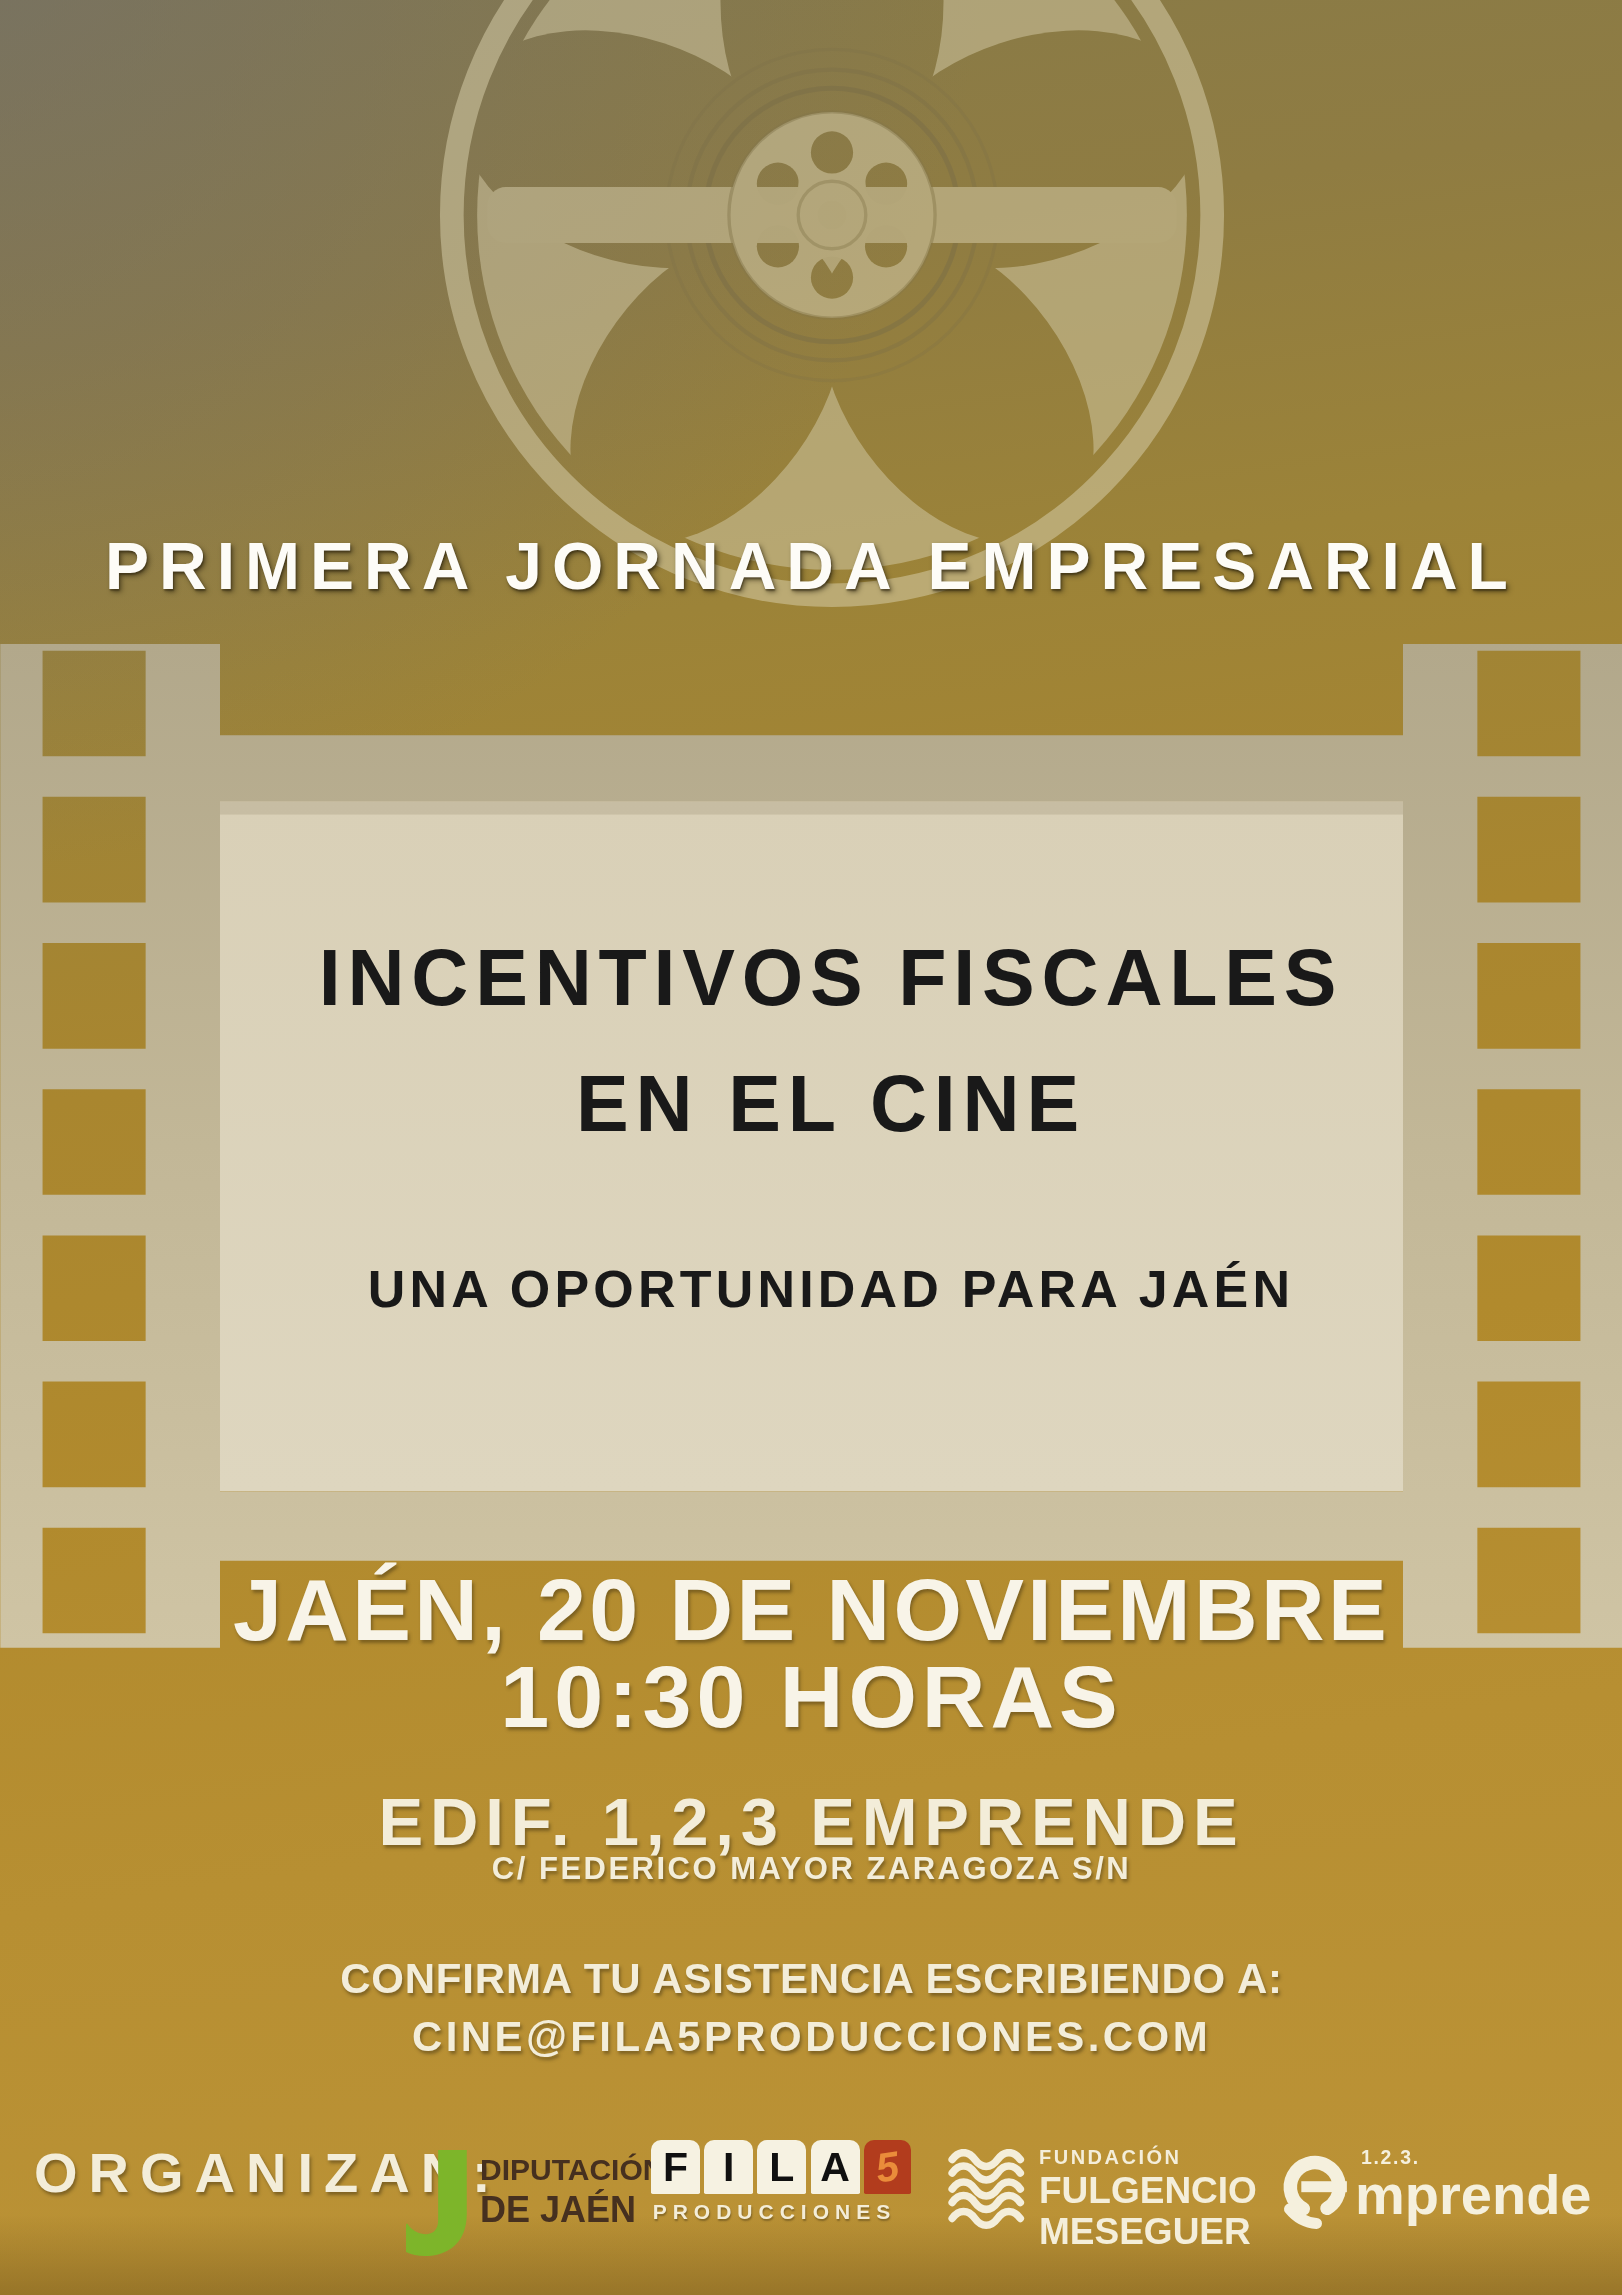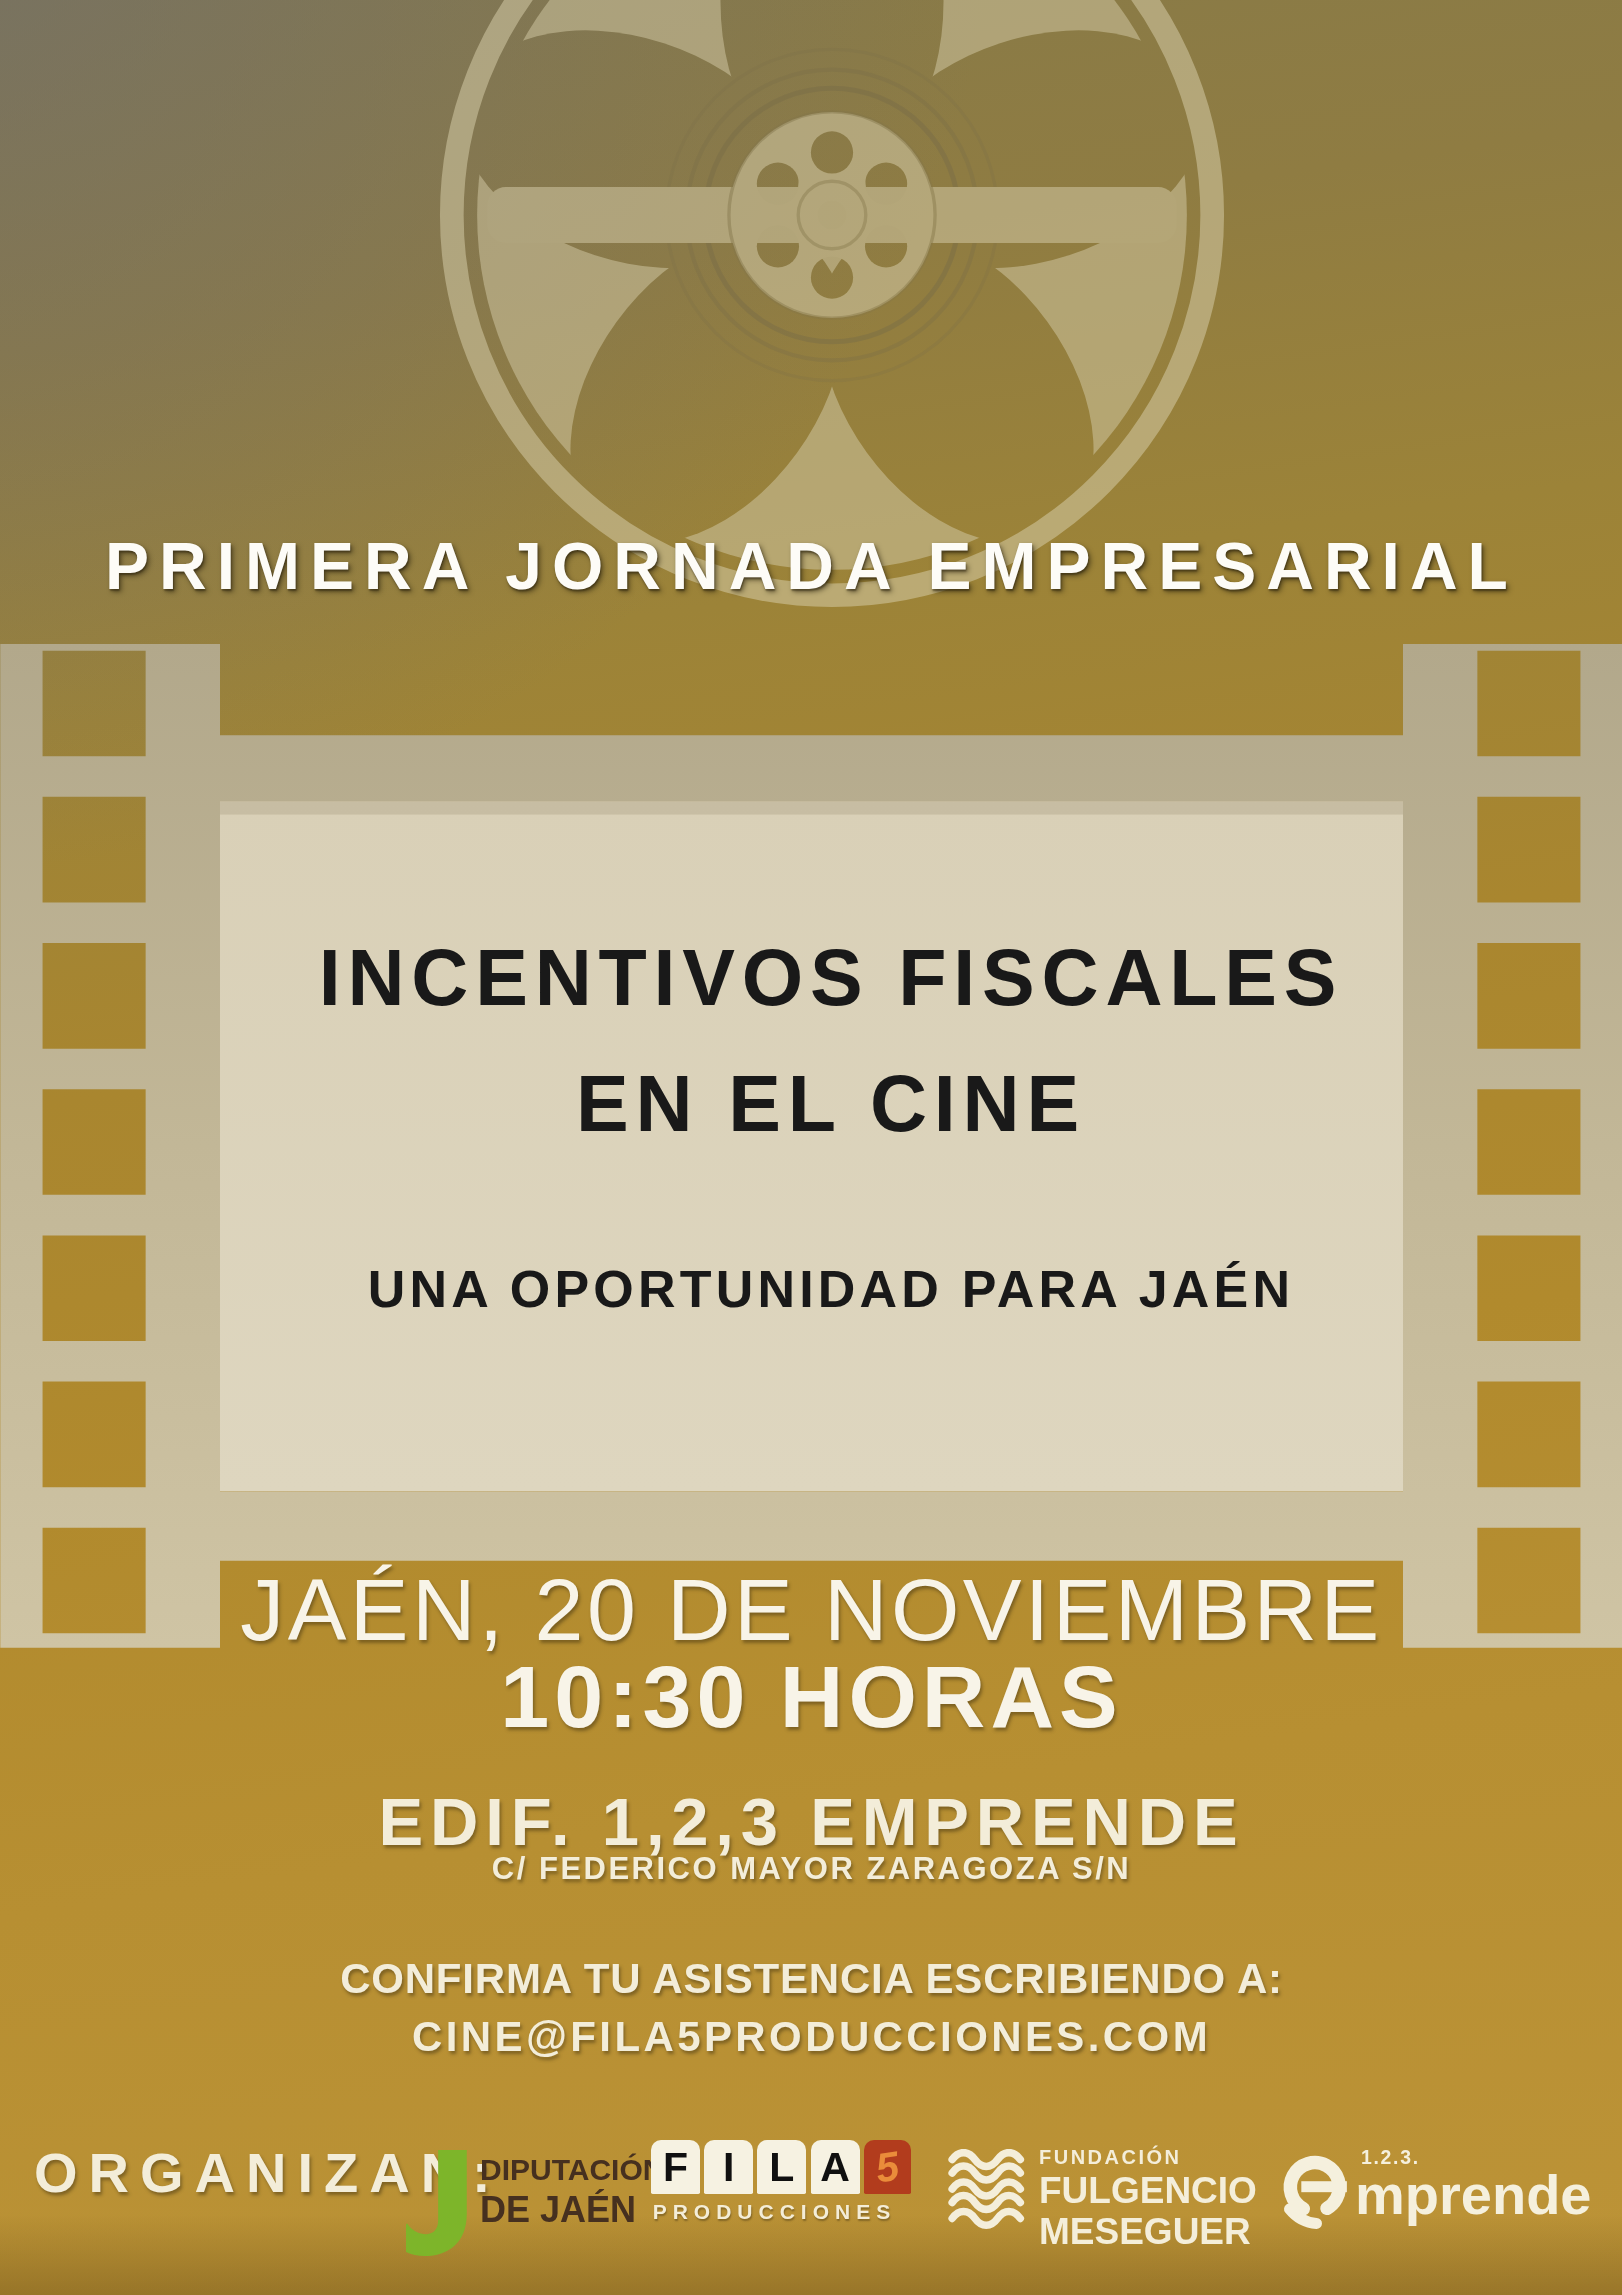--- a/index.html
+++ b/index.html
@@ -93,21 +93,21 @@
         M1748,770 h122 v125 h-122 z  M1748,943 h122 v125 h-122 z  M1748,1116 h122 v125 h-122 z
         M1748,1289 h122 v125 h-122 z M1748,1462 h122 v125 h-122 z M1748,1635 h122 v125 h-122 z
         M1748,1808 h122 v125 h-122 z"></path>
     </svg>
   </div>
 
   <div class="center-line black-text" style="top:938px;font-size:79px;font-weight:800;letter-spacing:6.8px;">INCENTIVOS FISCALES</div>
   <div class="center-line black-text" style="top:1064px;font-size:79px;font-weight:800;letter-spacing:6.8px;">EN EL CINE</div>
   <div class="center-line black-text" style="top:1263px;font-size:52px;font-weight:800;letter-spacing:4.2px;">UNA OPORTUNIDAD PARA JAÉN</div>
 
-  <div class="center-line gold-text" style="top:1566px;font-size:88px;font-weight:400;letter-spacing:3.4px;color:#f8f4e8;">JAÉN, 20 DE NOVIEMBRE</div>
+  <div class="center-line gold-text" style="top:1566px;font-size:88px;font-weight:700;letter-spacing:3.4px;color:#f8f4e8;">JAÉN, 20 DE NOVIEMBRE</div>
   <div class="center-line gold-text" style="top:1653px;font-size:88px;font-weight:800;letter-spacing:5px;color:#f8f4e8;">10:30 HORAS</div>
 
   <div class="center-line gold-text" style="top:1788px;font-size:67px;letter-spacing:6.8px;">EDIF. 1,2,3 EMPRENDE</div>
   <div class="center-line gold-text" style="top:1853px;font-size:31px;letter-spacing:2.5px;">C/ FEDERICO MAYOR ZARAGOZA S/N</div>
 
   <div class="center-line gold-text" style="top:1958px;font-size:42px;letter-spacing:0.8px;">CONFIRMA TU ASISTENCIA ESCRIBIENDO A:</div>
   <div class="center-line gold-text" style="top:2016px;font-size:42px;letter-spacing:3.4px;">CINE@FILA5PRODUCCIONES.COM</div>
 
   <div class="abs gold-text" style="left:34px;top:2145px;font-size:56px;font-weight:800;letter-spacing:11px;line-height:1;">ORGANIZAN:</div>
 

